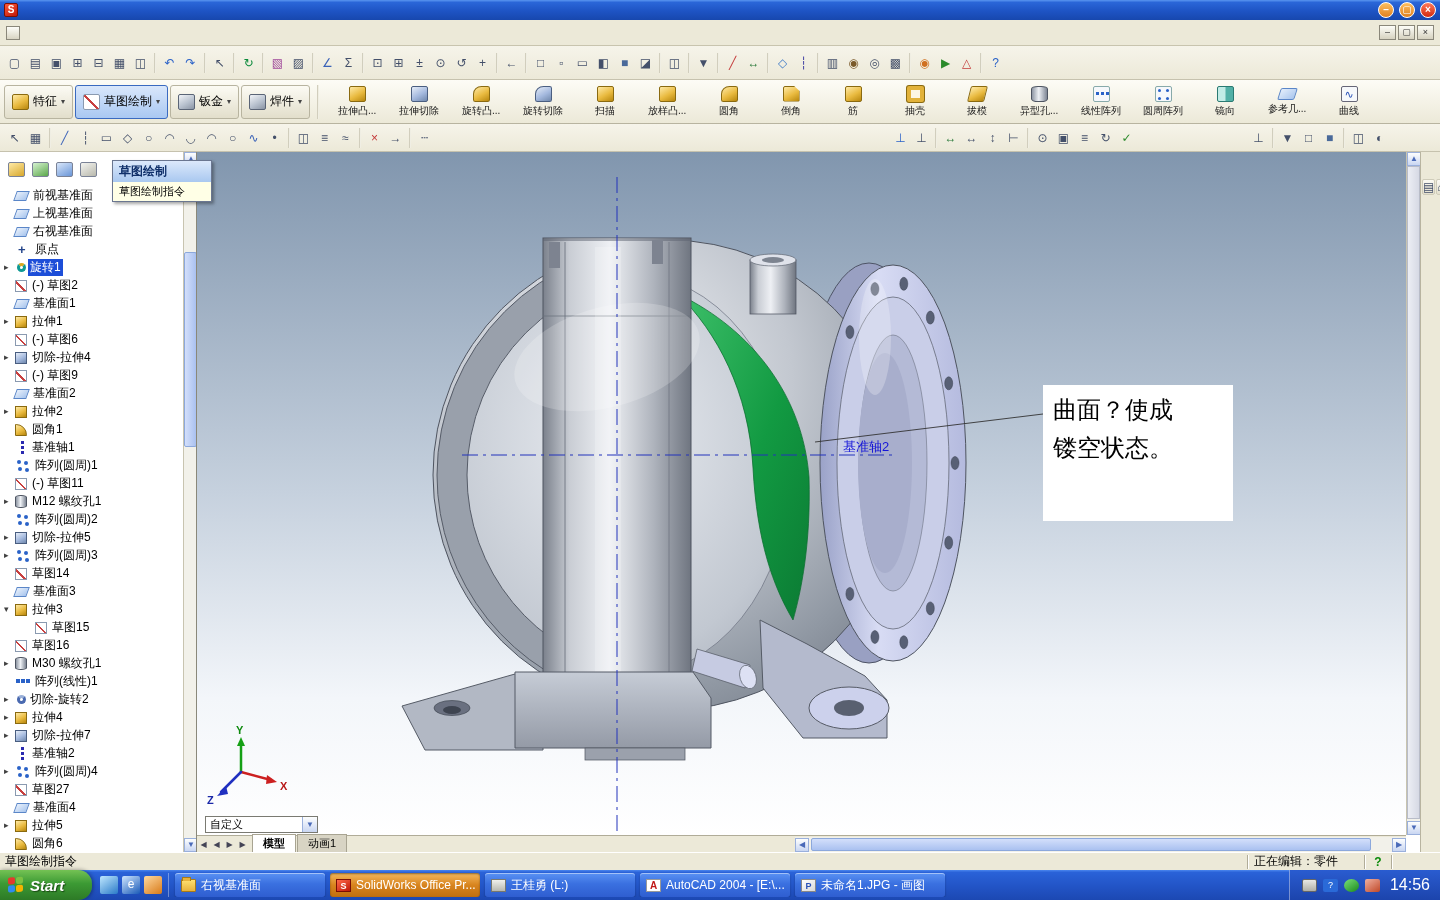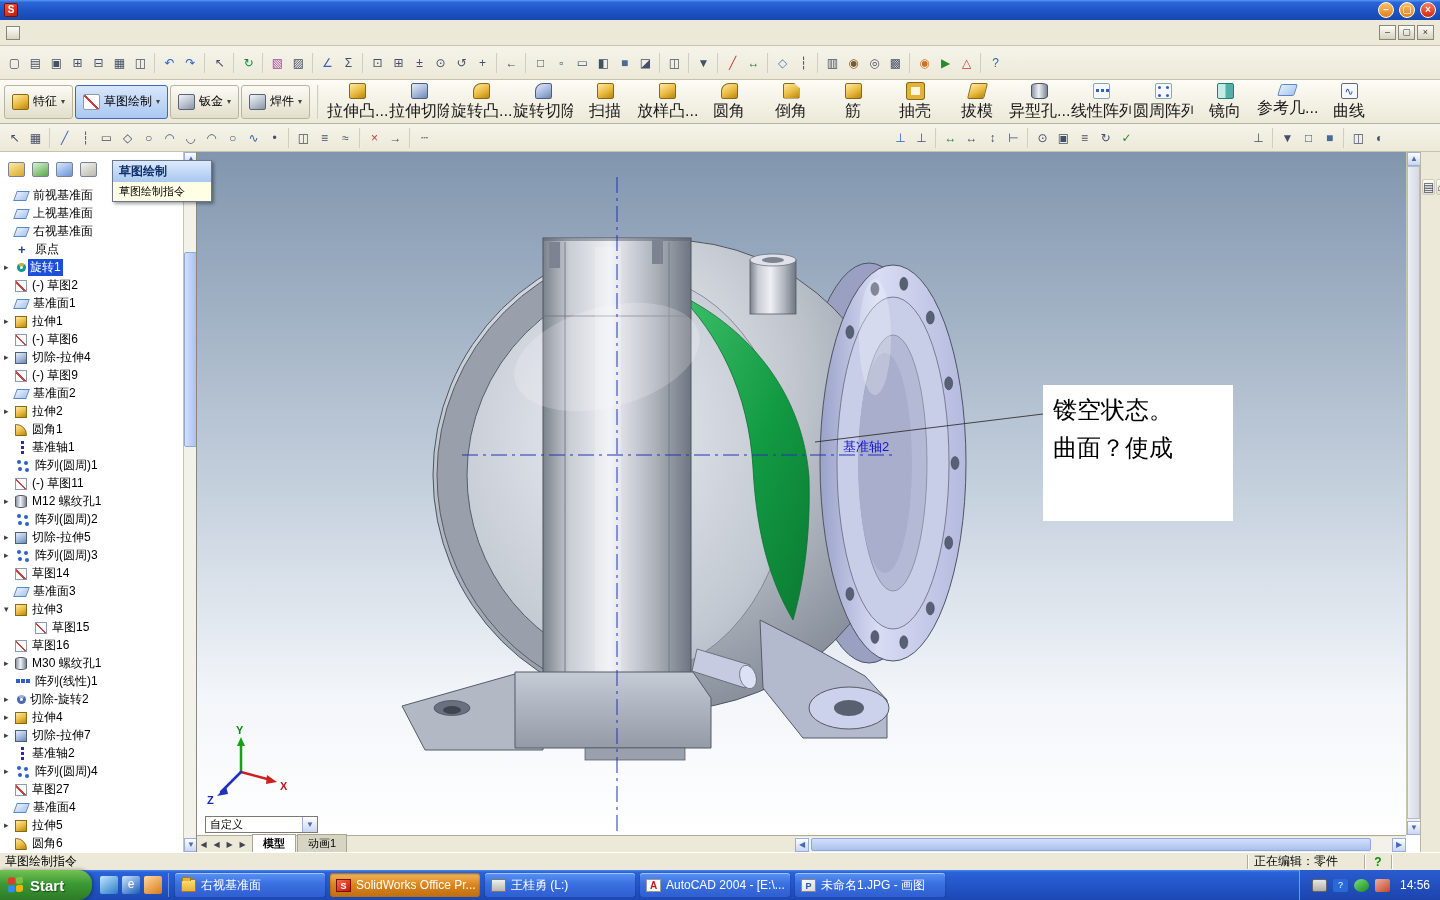--- a/index.html
+++ b/index.html
@@ -31,21 +31,21 @@
 .tb-sep{width:2px;height:20px;flex:none;margin:0 3px;background:linear-gradient(90deg,#c2beaa,#fffef6)}
 
 
 .cmdmgr{position:absolute;left:0;top:80px;width:1440px;height:44px;background:linear-gradient(180deg,#fdfcf6,#ece9d8);border-bottom:1px solid #b8b4a0;display:flex;align-items:center;padding:0 4px;gap:2px}
 .cmd-tab{display:flex;align-items:center;gap:4px;height:34px;padding:0 7px;border:1px solid #b8b4a0;border-radius:3px;background:linear-gradient(180deg,#fcfbf4,#e2decb)}
 .cmd-tab.active{border:1px solid #3a6ac0;background:linear-gradient(180deg,#d9e7fb,#a9c8f2)}
 .cmd-tab .lbl{font-size:12px;white-space:nowrap}
 .cmd-arrow{font-size:8px;color:#444}
 .cmd-sep{width:2px;height:34px;margin:0 5px;background:linear-gradient(90deg,#c2beaa,#fffef6)}
 .cmd-tool{width:62px;height:40px;flex:none;display:flex;flex-direction:column;align-items:center;justify-content:center;gap:2px;border:1px solid transparent;border-radius:2px}
-.cmd-tool .lbl{font-size:16px;white-space:nowrap;overflow:hidden;max-width:60px;color:#1a1a1a}
+.cmd-tool .lbl{font-size:10px;white-space:nowrap;overflow:hidden;max-width:60px;color:#1a1a1a}
 .ci{width:17px;height:16px;flex:none;border-radius:2px}
 .ci.gold{background:linear-gradient(150deg,#ffeaa6,#e9ba3f 55%,#b8870e);border:1px solid #8a6a10}
 .ci.goldr{background:linear-gradient(150deg,#ffeaa6,#e9ba3f 55%,#b8870e);border:1px solid #8a6a10;border-radius:50% 14% 14% 14%}
 .ci.goldc{background:linear-gradient(150deg,#ffeaa6,#e9ba3f 55%,#b8870e);border:1px solid #8a6a10;clip-path:polygon(0 0,65% 0,100% 35%,100% 100%,0 100%)}
 .ci.goldh{background:#fdf6e2;border:4px solid #e2b23a;box-shadow:0 0 0 1px #8a6a10}
 .ci.golds{background:linear-gradient(150deg,#ffeaa6,#e9ba3f 55%,#b8870e);border:1px solid #8a6a10;transform:skewX(-14deg)}
 .ci.blue{background:linear-gradient(150deg,#e6edf8,#a4b9de 55%,#7088ac);border:1px solid #4a5e80}
 .ci.bluer{background:linear-gradient(150deg,#e6edf8,#a4b9de 55%,#7088ac);border:1px solid #4a5e80;border-radius:50% 14% 14% 14%}
 .ci.gray{background:linear-gradient(90deg,#8f97a4,#eef1f5 45%,#7e8694);border:1px solid #4e5562;border-radius:40%/18%}
 .ci.steel{background:linear-gradient(150deg,#f2f4f8,#b9c2cf 55%,#8a94a4);border:1px solid #5a6476}
@@ -129,21 +129,21 @@
 
 
 .taskbar{position:absolute;left:0;top:870px;width:1440px;height:30px;background:linear-gradient(180deg,#4a86ee 0%,#2a62d8 8%,#2254c6 55%,#1c48b2 100%);display:flex;align-items:center}
 .start-btn{height:30px;width:92px;flex:none;display:flex;align-items:center;gap:5px;padding-left:8px;border-radius:0 14px 14px 0;background:linear-gradient(180deg,#74c254 0%,#3c9a34 45%,#2d7a26 100%);box-shadow:1px 0 4px rgba(0,0,0,.4)}
 .start-flag{position:relative;width:17px;height:16px;flex:none;transform:skewY(-4deg)}
 .start-flag i{position:absolute;width:7px;height:7px;border-radius:2px}
 .start-flag .f1{left:0;top:0;background:#e23a2e}
 .start-flag .f2{left:8px;top:0;background:#7bc143}
 .start-flag .f3{left:0;top:8px;background:#2f8cf0}
 .start-flag .f4{left:8px;top:8px;background:#f4b400}
-.start-label{color:#fff;font-weight:700;font-size:15px;text-shadow:1px 1px 1px #1a4a14}
+.start-label{color:#fff;font-weight:700;font-style:italic;font-size:15px;text-shadow:1px 1px 1px #1a4a14}
 .qlaunch{display:flex;align-items:center;gap:4px;padding:0 6px;border-right:1px solid rgba(255,255,255,.35);height:24px;margin-left:2px}
 .ql{width:18px;height:18px;border-radius:2px}
 .ql-show-desktop{background:linear-gradient(145deg,#bfe8ff,#2a7ac8)}
 .ql-internet{background:linear-gradient(145deg,#cfe6ff,#1a5ab8);color:#fff;font-size:12px;text-align:center;line-height:17px}
 .ql-media{background:linear-gradient(145deg,#ffd9a0,#d87a18)}
 .tasks{flex:1;display:flex;gap:5px;padding:0 6px;overflow:hidden}
 .task{height:24px;width:150px;flex:none;display:flex;align-items:center;gap:5px;padding:0 6px;border-radius:3px;color:#fff;font-size:12px;white-space:nowrap;overflow:hidden;background:linear-gradient(180deg,#5a92f4,#3a70e0 45%,#2f5ed0);box-shadow:inset 0 1px 0 rgba(255,255,255,.45),0 1px 2px rgba(0,0,0,.3)}
 .task.active{background:linear-gradient(180deg,#f4b95e,#d8841e 50%,#c06f10);box-shadow:inset 0 1px 2px rgba(0,0,0,.45)}
 .tk{width:15px;height:13px;flex:none;position:relative}
 .tk-folder{background:linear-gradient(180deg,#ffe071,#e8b23c);border:1px solid #a87a18;border-radius:1px}
@@ -151,21 +151,21 @@
 .tk-solidworks{background:linear-gradient(145deg,#ff6a4a,#c01808);border:1px solid #7a0e04;color:#fff;font-size:9px;font-weight:700;text-align:center;line-height:12px}
 .tk-drive{background:linear-gradient(180deg,#f0f0ec,#b8b8b0);border:1px solid #78786e}
 .tk-autocad{background:#fff;border:1px solid #999;color:#c01818;font-size:10px;font-weight:700;text-align:center;line-height:12px}
 .tk-paint{background:linear-gradient(145deg,#fff,#d8d8d8);border:1px solid #888;color:#2a52b8;font-size:9px;font-weight:700;text-align:center;line-height:12px}
 .tray{height:30px;display:flex;align-items:center;gap:6px;padding:0 10px 0 12px;background:linear-gradient(180deg,#2a5cd0,#1c44ac);border-left:1px solid rgba(255,255,255,.4)}
 .tray-ico{width:15px;height:13px;border-radius:2px}
 .tr-keyboard{background:linear-gradient(180deg,#e8e8e4,#b0b0a8);border:1px solid #666}
 .tr-pen-input{background:#2a6ad8;color:#fff;font-size:9px;text-align:center;line-height:12px}
 .tr-antivirus{background:linear-gradient(145deg,#7ae07a,#1a8a1a);border-radius:50%}
 .tr-volume{background:linear-gradient(145deg,#f0b0a0,#c04828)}
-.tray-time{color:#fff;font-size:12px;padding-left:4px}
+.tray-time{color:#fff;font-size:16px;padding-left:4px}
 </style>
 </head>
 <body>
 
 <div class="screen">
 
   <div class="titlebar">
     <span class="app-ico">S</span>
     <div class="tb-btns">
       <span class="xpbtn">–</span>
@@ -723,22 +723,22 @@
           <path d="M 70,623 L 80,630 L 69,632 Z" fill="#cc2020"></path>
           <line x1="44" y1="620" x2="24" y2="640" stroke="#2030c0" stroke-width="2.5"></line>
           <path d="M 29,634 L 20,644 L 31,642 Z" fill="#2030c0"></path>
           <text x="39" y="582" font-size="11" fill="#0e8a0e" font-weight="bold">Y</text>
           <text x="83" y="638" font-size="11" fill="#b81818" font-weight="bold">X</text>
           <text x="10" y="652" font-size="11" fill="#1a28a8" font-weight="bold">Z</text>
         </g>
       </svg>
 
       <div class="annotation" id="annotation">
+          <div>曲面？使成</div>
           <div>镂空状态。</div>
-          <div>曲面？使成</div>
         </div>
 
       <div class="view-combo">
         <span class="vc-label">自定义</span>
         <span class="vc-arrow">▼</span>
       </div>
     </div>
 
     <div class="vscroll">
       <span class="sb-btn">▲</span>

